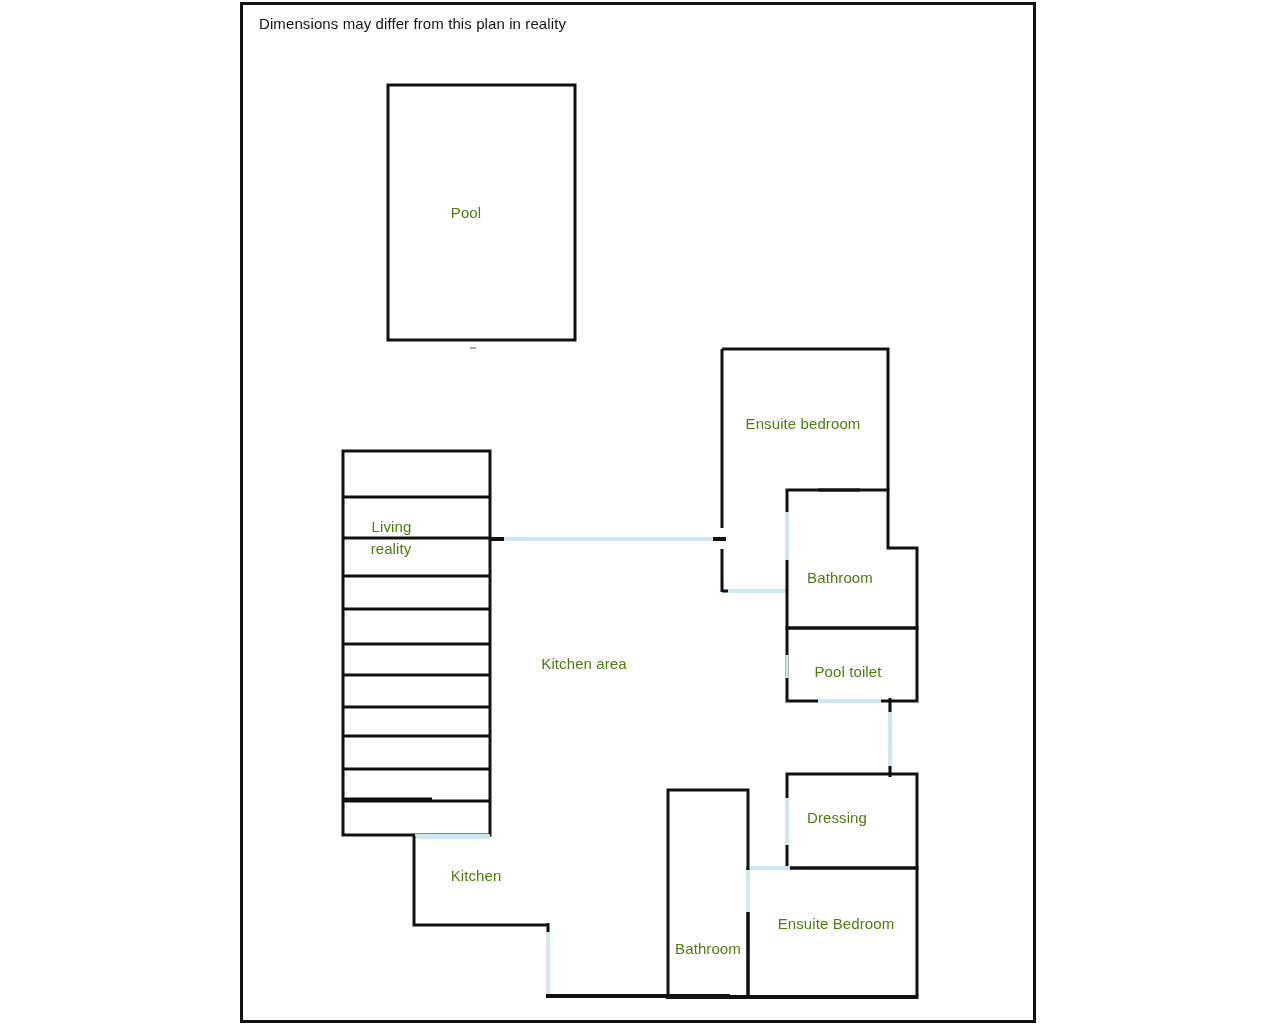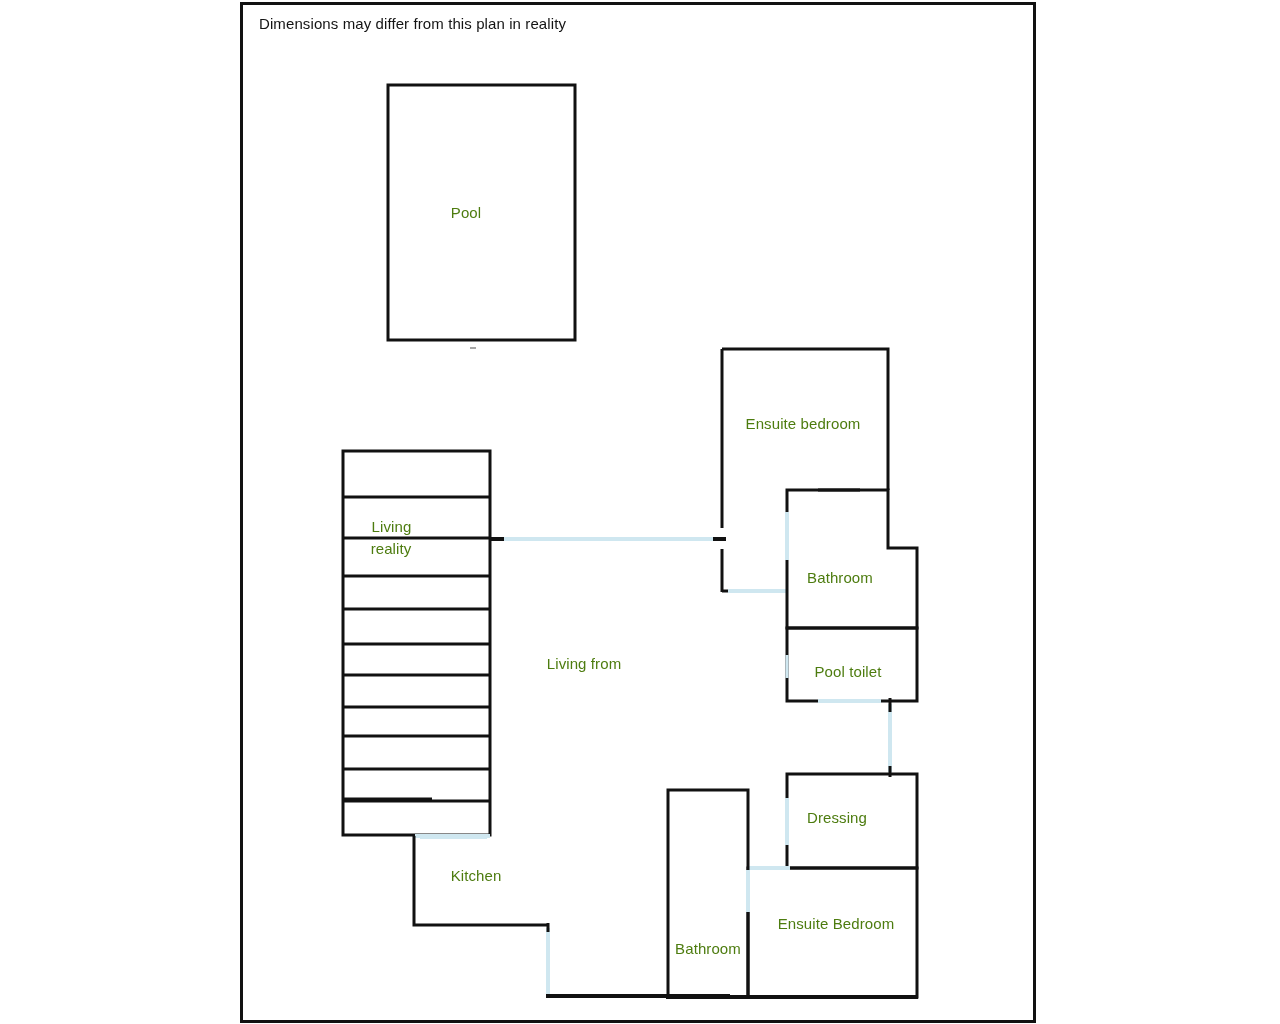--- a/index.html
+++ b/index.html
@@ -140,21 +140,21 @@
 
   <div class="note-text" style="left:259px; top:15px;">Dimensions may differ from this plan in reality</div>
 
   <div class="room-label" style="left:466px; top:212px;">Pool</div>
 
   <div class="room-label label-two-line" style="left:391px; top:538px;">
     <div>Living</div>
     <div>reality</div>
   </div>
 
-  <div class="room-label" style="left:584px; top:663px;">Living from</div>
+  <div class="room-label" style="left:584px; top:663px;">Kitchen area</div>
 
   <div class="room-label" style="left:803px; top:423px;">Ensuite bedroom</div>
 
   <div class="room-label" style="left:840px; top:577px;">Bathroom</div>
 
   <div class="room-label" style="left:848px; top:671px;">Pool toilet</div>
 
   <div class="room-label" style="left:837px; top:817px;">Dressing</div>
 
   <div class="room-label" style="left:836px; top:923px;">Ensuite Bedroom</div>

